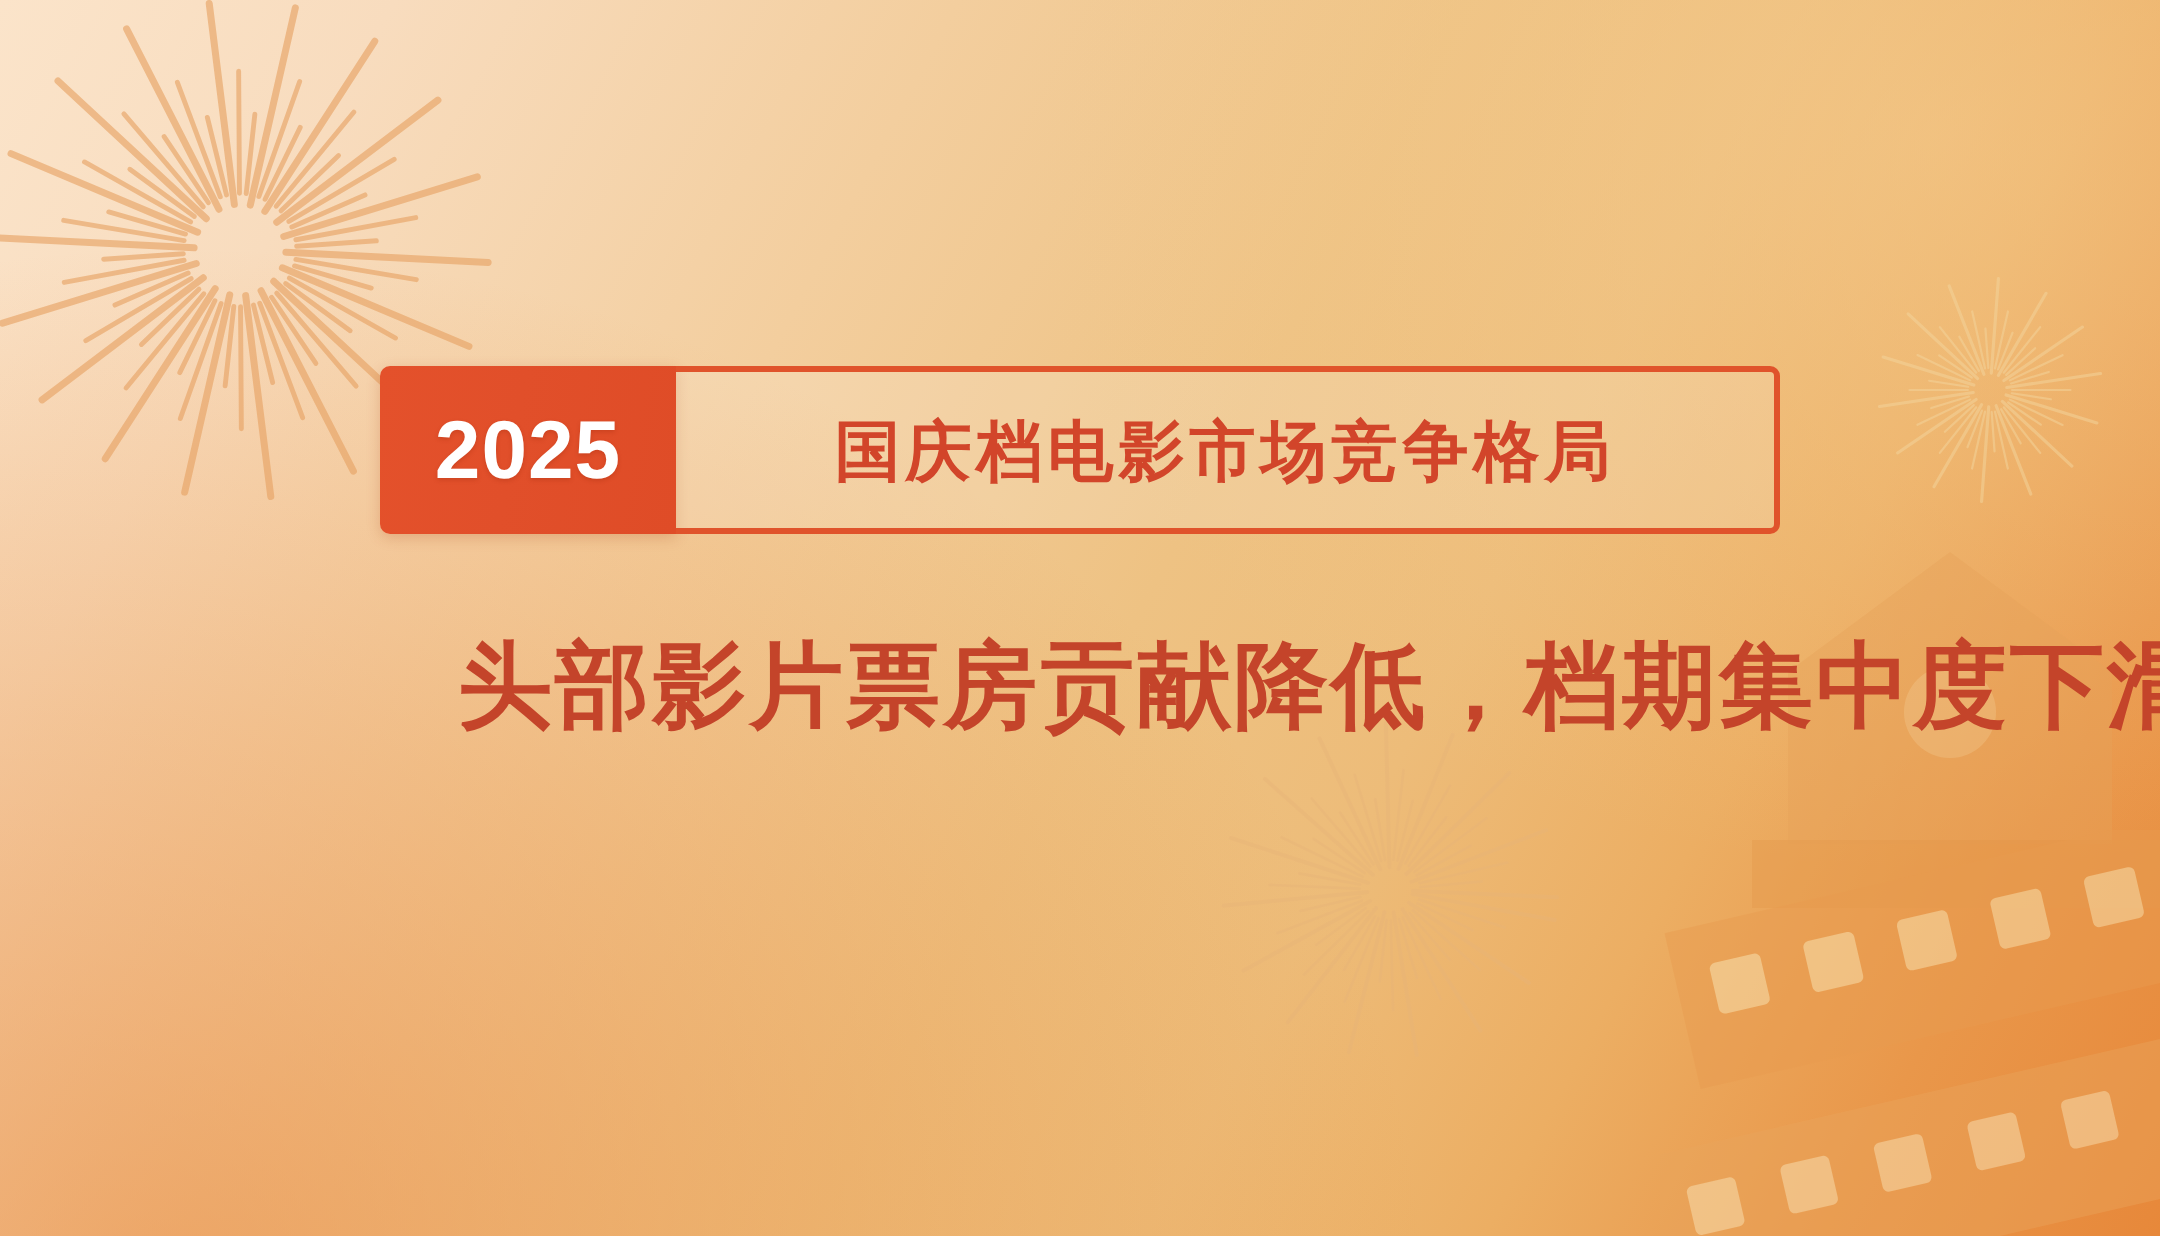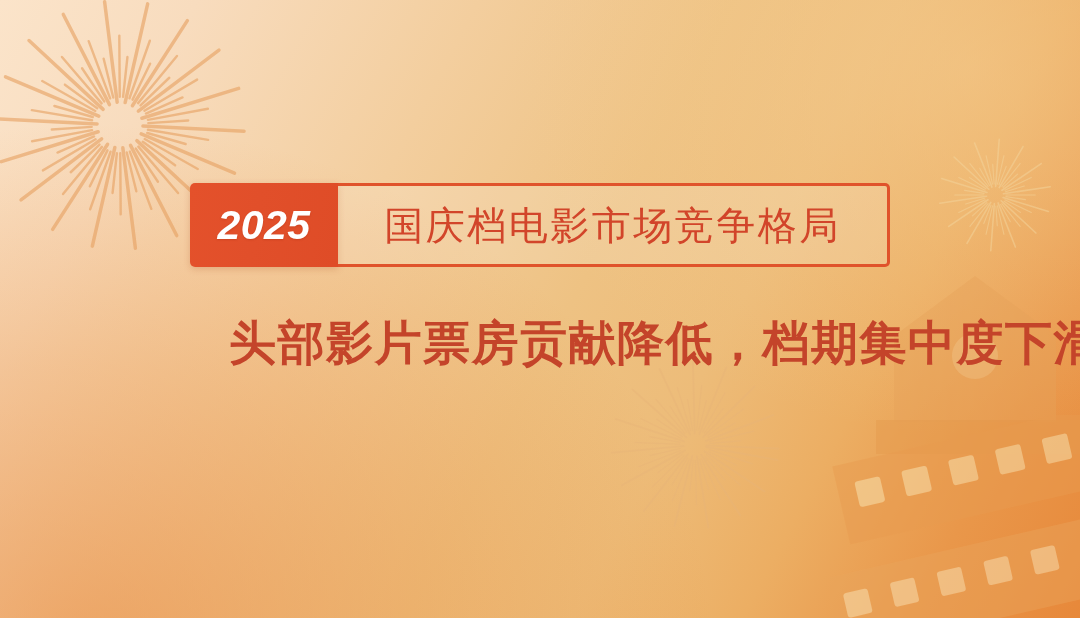--- a/index.html
+++ b/index.html
@@ -68,34 +68,33 @@
     display:flex;align-items:center;justify-content:center;
     box-shadow:0 2px 7px rgba(170,60,20,.22);
   }
   #badge-year-label{
     color:#FFFFFF;
     font-size:41px;
     font-weight:700;
     letter-spacing:.5px;
     line-height:1;
     text-shadow:0 1px 2px rgba(150,40,10,.28);
-    font-style:italic;
   }
   #badge-headline-box{
     flex:1 1 auto;
     border:3px solid #E0532B;
     border-left:none;
     border-radius:0 5px 5px 0;
     background:rgba(255,255,255,0.16);
     display:flex;align-items:center;justify-content:center;
   }
   #badge-headline{
     color:#D2452A;
-    font-size:39px;
-    font-weight:400;
+    font-size:33px;
+    font-weight:700;
     letter-spacing:2.5px;
     line-height:1;
     white-space:nowrap;
   }
 
   
   #headline{
     position:absolute;left:0;top:312px;width:1080px;
     text-align:right;
     padding-left:22px;

